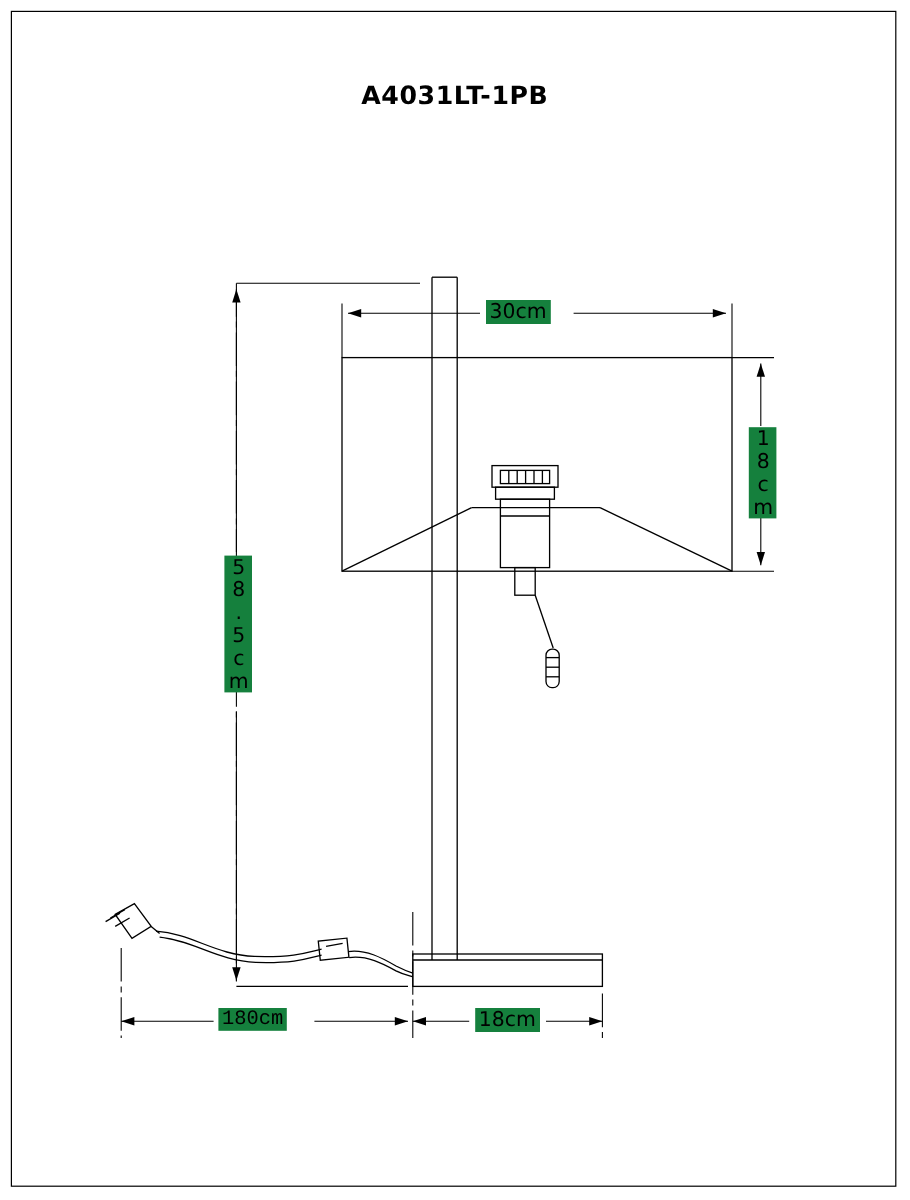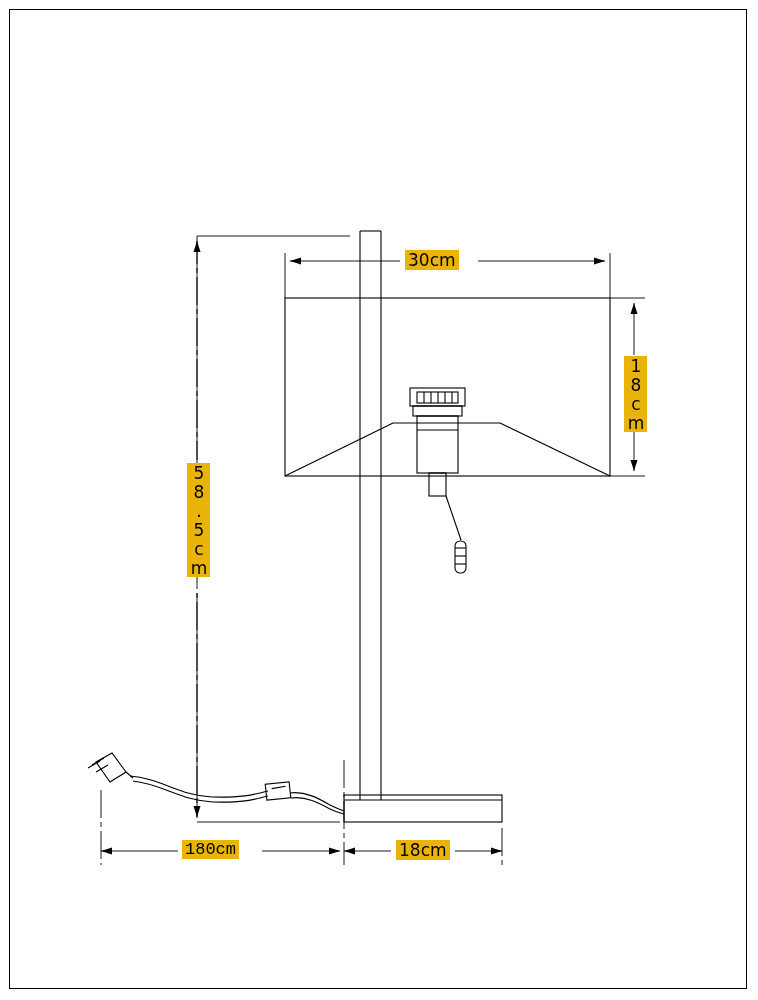--- a/index.html
+++ b/index.html
@@ -45,38 +45,39 @@
     left: 0;
     top: 0;
     width: 758px;
     height: 1000px;
   }
   .dimlabel {
     position: absolute;
     font-size: 17px;
     font-family: "DejaVu Sans", sans-serif;
     color: #000;
-    background: #eab308;
+    background: #15803d;
     padding: 0 3px;
     white-space: nowrap;
   }
   .vert {
     writing-mode: vertical-rl;
     text-orientation: upright;
     letter-spacing: -1px;
     line-height: 1;
   }
 </style>
 </head>
 <body>
 
 <div id="sheet">
 
   <div class="frame"></div>
 
+  <div id="title">A4031LT-1PB</div>
 
   <svg class="draw" viewBox="0 0 758 1000">
     <g stroke="#000000" fill="none" stroke-width="1.1" stroke-linecap="butt">
 
       <g>
         <rect x="285" y="298" width="325" height="178"></rect>
 
         <line x1="285" y1="476" x2="393" y2="423"></line>
         <line x1="610" y1="476" x2="500" y2="423"></line>
         <line x1="393" y1="423" x2="500" y2="423"></line>

